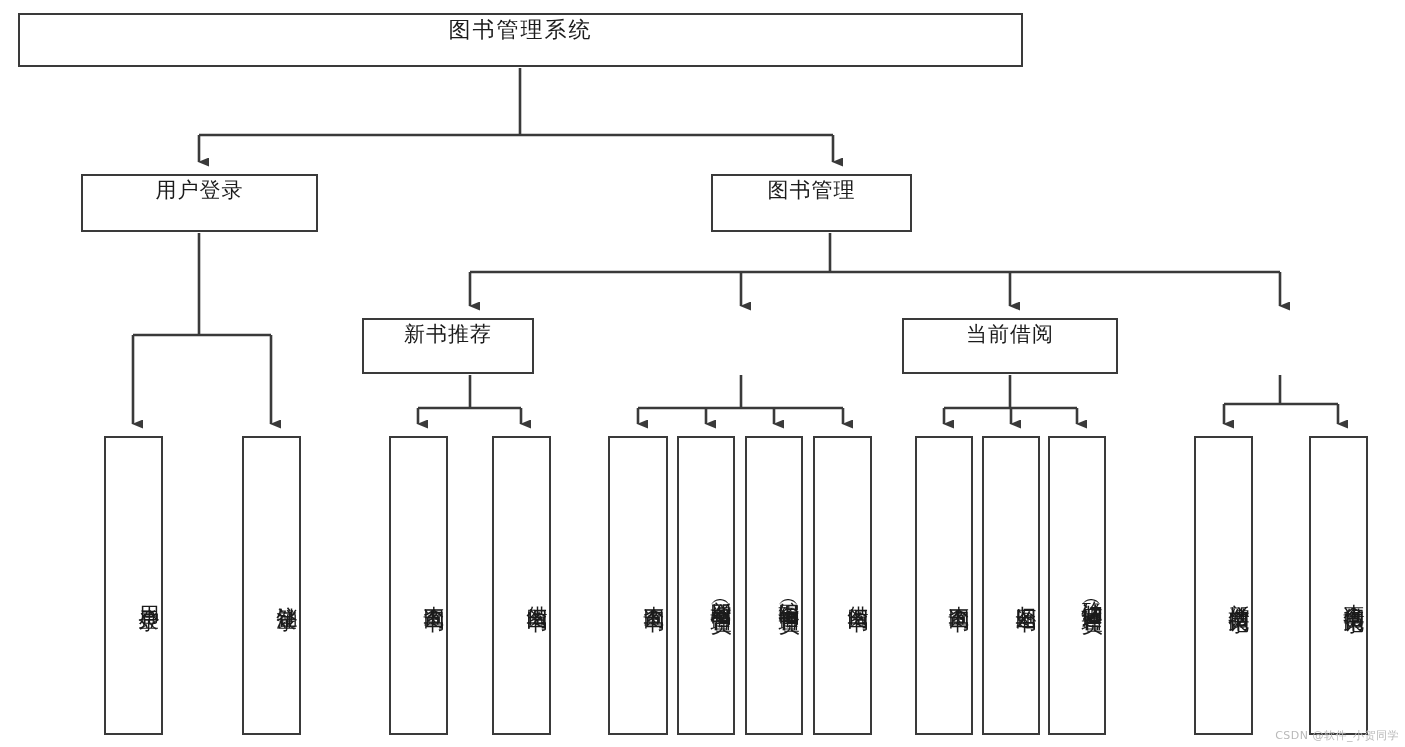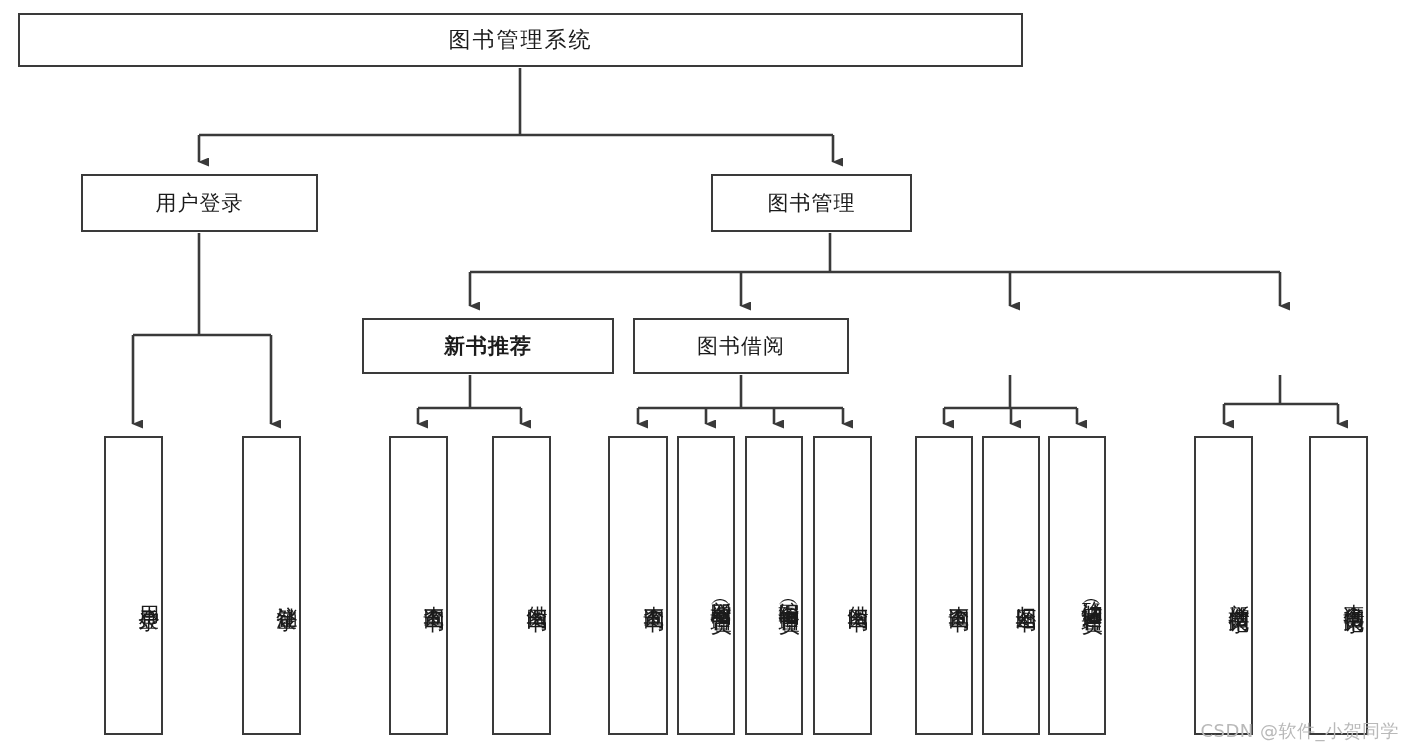--- a/index.html
+++ b/index.html
@@ -2,31 +2,31 @@
 <html><head>
 <meta charset="utf-8">
 <title>图书管理系统 功能结构图</title>
 <style>
   html,body{margin:0;padding:0;background:#ffffff;}
   body{font-family:"DejaVu Sans","Liberation Sans",sans-serif;}
   #stage{position:relative;width:1405px;height:747px;background:#fff;overflow:hidden;}
   #wires{position:absolute;left:0;top:0;width:1405px;height:747px;}
 
   .node{position:absolute;box-sizing:border-box;background:#ffffff;
-        border:2px solid #3a3a3a;display:flex;align-items:center;justify-content:center;
+        border:2px solid #3a3a3a;display:flex;align-items:flex-start;justify-content:center;
         color:#1b1b1b;}
   .node.h{font-size:21px;letter-spacing:1px;}
   .node.root{font-size:22px;letter-spacing:2px;}
   .node.v{writing-mode:vertical-rl;text-orientation:upright;
           font-size:21px;line-height:1.18;letter-spacing:2px;
           align-items:flex-start;justify-content:center;padding-top:14px;}
   .node .lbl{display:block;white-space:pre-wrap;}
   .node.v .lbl{writing-mode:vertical-rl;text-orientation:upright;}
 
-  #watermark{position:absolute;right:6px;bottom:4px;font-size:18px;color:#b9b9b9;
+  #watermark{position:absolute;right:6px;bottom:4px;font-size:11px;color:#b9b9b9;
              letter-spacing:0.5px;white-space:nowrap;user-select:none;}
 </style>
 </head>
 <body>
 
 <div id="stage">
 
   <svg id="wires" viewBox="0 0 1405 747" xmlns="http://www.w3.org/2000/svg">
     <defs>
       <marker id="ar" markerWidth="9" markerHeight="11" refX="4.5" refY="10" orient="auto" markerUnits="userSpaceOnUse">
@@ -81,25 +81,25 @@
     <span class="lbl">图书管理系统</span>
   </div>
 
   <div class="node h" style="left:81px;top:174px;width:237px;height:58px;">
     <span class="lbl">用户登录</span>
   </div>
   <div class="node h" style="left:711px;top:174px;width:201px;height:58px;">
     <span class="lbl">图书管理</span>
   </div>
 
-  <div class="node h" style="left:362px;top:318px;width:252px;height:56px;font-weight:bold;">
+  <div class="node h" style="left:362px;top:318px;width:172px;height:56px;">
     <span class="lbl">新书推荐</span>
   </div>
-  <div class="node h" style="left:633px;top:318px;width:216px;height:56px;">
-    <span class="lbl">图书借阅</span>
+  <div class="node h" style="left:902px;top:318px;width:216px;height:56px;">
+    <span class="lbl">当前借阅</span>
   </div>
 
   <div class="node v" style="left:104px;top:436px;width:59px;height:299px;">
     <span class="lbl">用户登录</span>
   </div>
   <div class="node v" style="left:242px;top:436px;width:59px;height:299px;">
     <span class="lbl">注销登录</span>
   </div>
 
   <div class="node v" style="left:389px;top:436px;width:59px;height:299px;">

